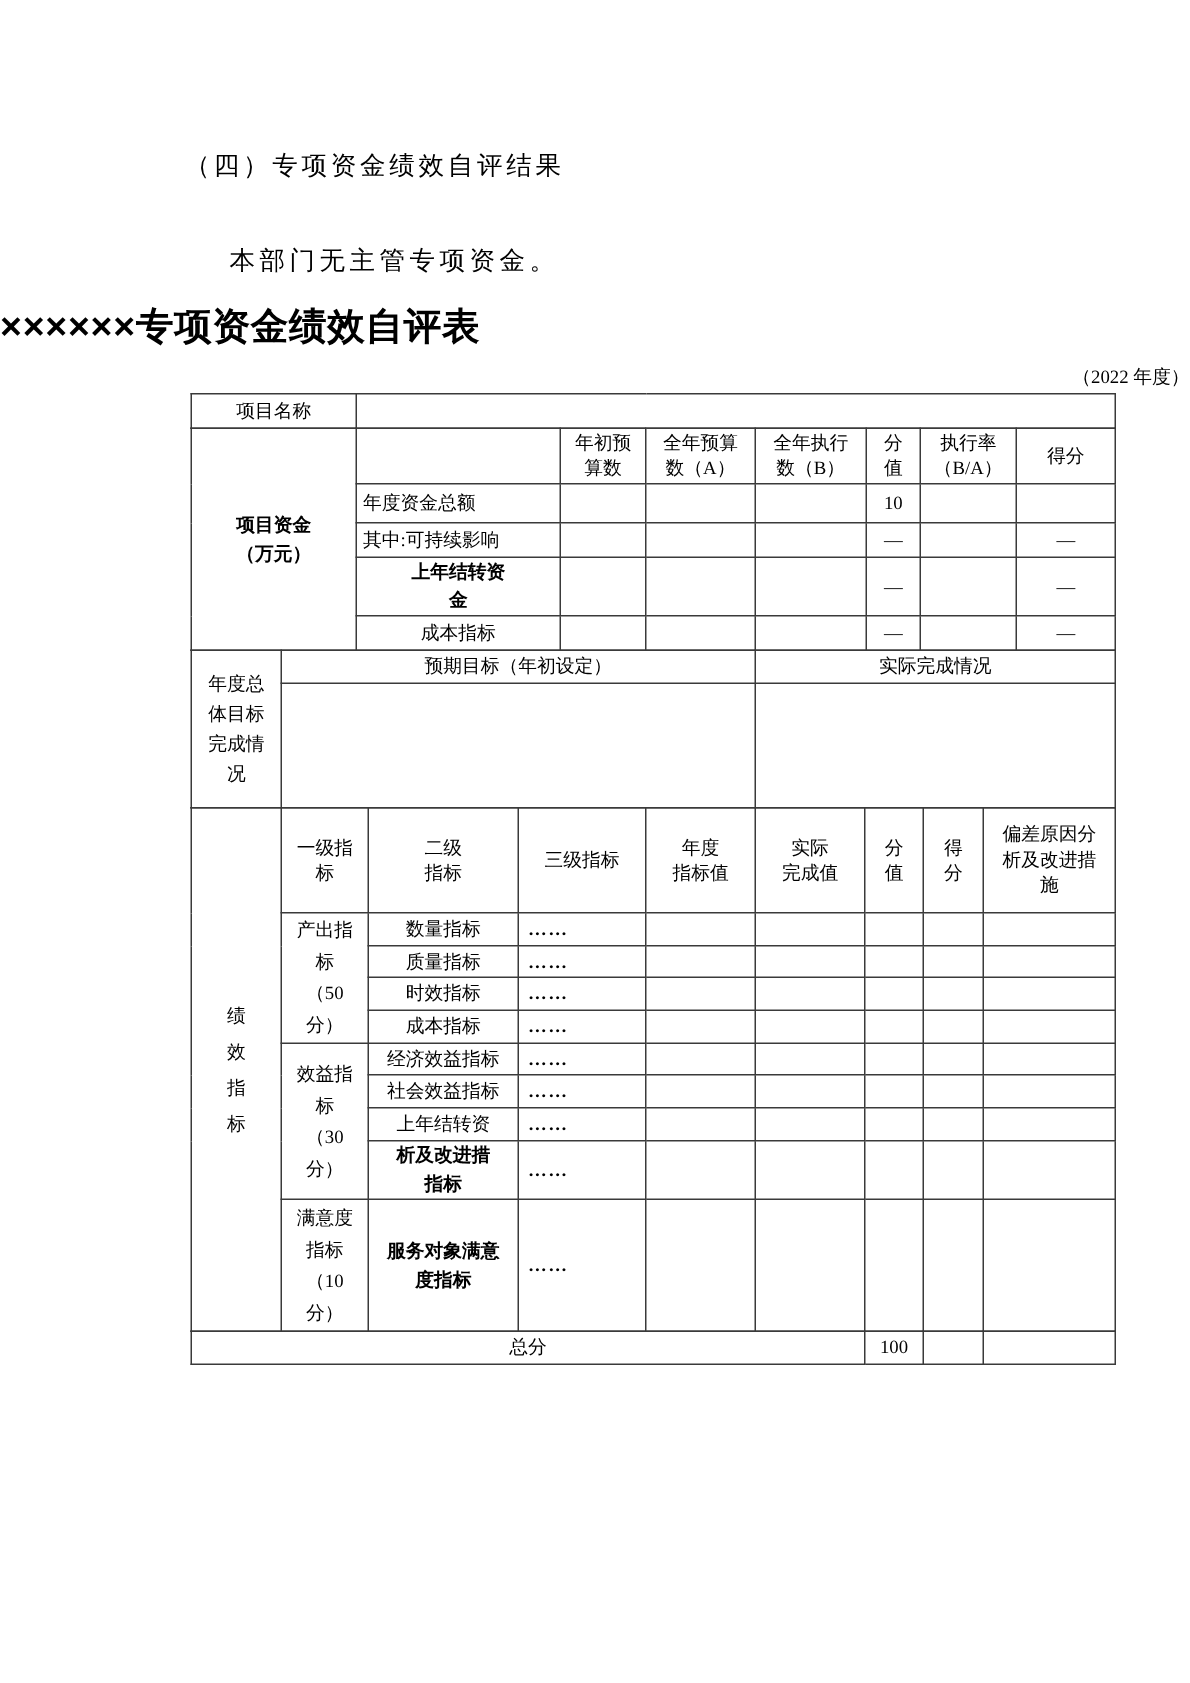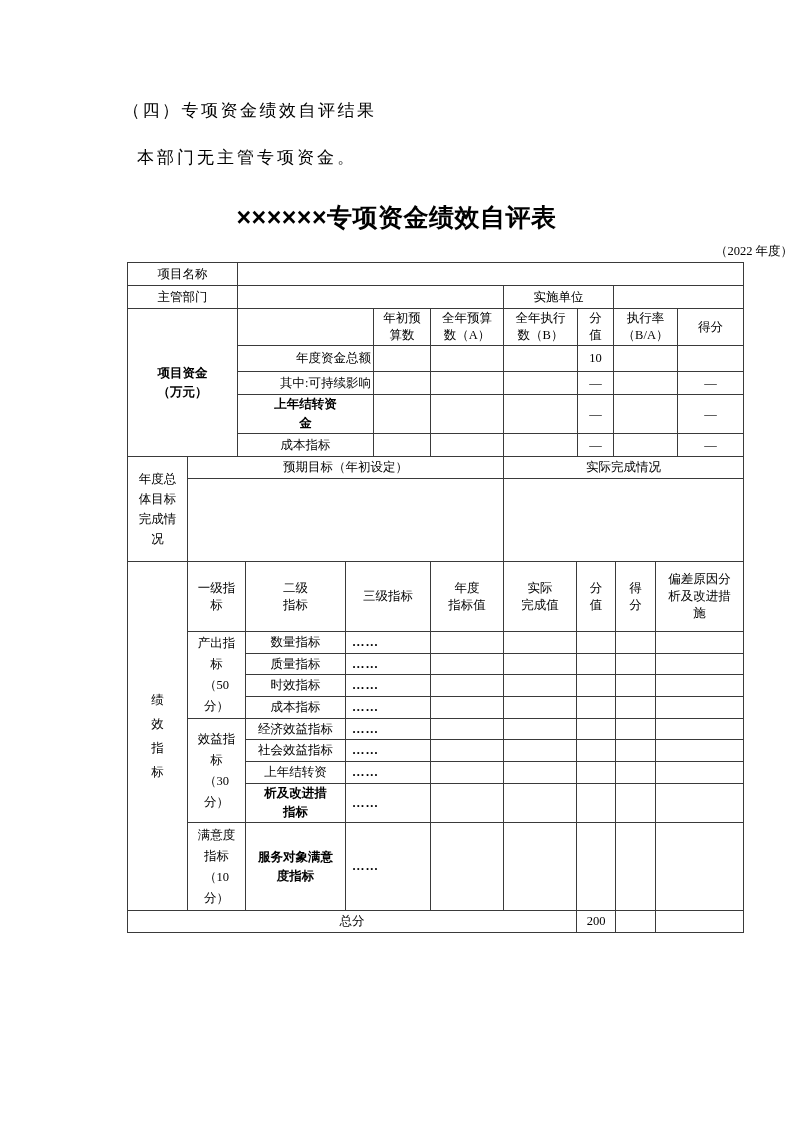--- a/index.html
+++ b/index.html
@@ -6,40 +6,40 @@
   body {
     width:793px; height:1122px; background:#ffffff; position:relative;
     font-family:"Liberation Serif","DejaVu Serif",serif; color:#000;
   }
   .heading {
     position:absolute; left:123px; top:99px;
     font-size:17px; letter-spacing:2.5px; font-weight:normal; margin:0;
   }
   .para {
     position:absolute; left:137px; top:146px;
-    font-size:17px; letter-spacing:3px; margin:0;
+    font-size:17px; letter-spacing:3px; margin:16px;
   }
   .table-title {
-    position:absolute; left:0; right:0; top:201px; text-align:center;
+    position:absolute; left:0; right:0; top:201px; 
     font-family:"Liberation Sans","DejaVu Sans",sans-serif;
     font-size:25px; font-weight:bold; letter-spacing:0.5px; margin:0;
   }
   .table-subtitle {
     position:absolute; left:0; right:0; top:243px; text-align:right;
     font-size:12.5px; margin:0;
   }
   .tablewrap { position:absolute; left:107px; top:262px; width:616px;padding-left:20px; }
   table { border-collapse:collapse; table-layout:fixed; width:616px; }
   table + table { margin-top:-1px; }
   td {
     border:1px solid #3a3a3a; font-size:12.5px; text-align:center;
     vertical-align:middle; padding:0 2px; white-space:pre-line;
     line-height:17px; overflow:hidden;
   }
-  td.left { text-align:right; padding-left:4px; }
+  td.left { text-align:left; padding-left:4px; }
   td.dots { text-align:left; padding-left:6px; font-weight:bold; letter-spacing:1px; }
   td.goal-label { line-height:20px; }
   td.perf-label { line-height:24px; }
   td.group-label { line-height:21px; }
   td.tall2 { line-height:19px;font-weight:bold; }
 </style>
 </head>
 <body>
 
 <h2 class="heading">（四）专项资金绩效自评结果</h2>
@@ -57,26 +57,20 @@
         <col style="width:73px">
       <col style="width:74px">
         <col style="width:36px">
         <col style="width:64px">
         <col style="width:66px">
     </colgroup>
     <tbody>
         <tr style="height:23px">
       <td>项目名称</td>
       <td colspan="7"></td>
-    </tr>
-    <tr style="height:23px">
-      <td>主管部门</td>
-      <td colspan="3"></td>
-      <td colspan="2">实施单位</td>
-      <td colspan="2"></td>
     </tr>
   </tbody>
     </table>
 
   <table>
     <colgroup>
       <col style="width:110px">
         <col style="width:136px">
         <col style="width:57px">
         <col style="width:73px">
@@ -300,20 +294,20 @@
   <table>
     <colgroup>
       <col style="width:449px">
         <col style="width:39px">
         <col style="width:40px">
         <col style="width:88px">
     </colgroup>
     <tbody>
         <tr style="height:22px">
       <td>总分</td>
-      <td>200</td>
+      <td>100</td>
       <td></td>
       <td></td>
     </tr>
   </tbody>
     </table>
 
 </div>
 
 </body></html>

